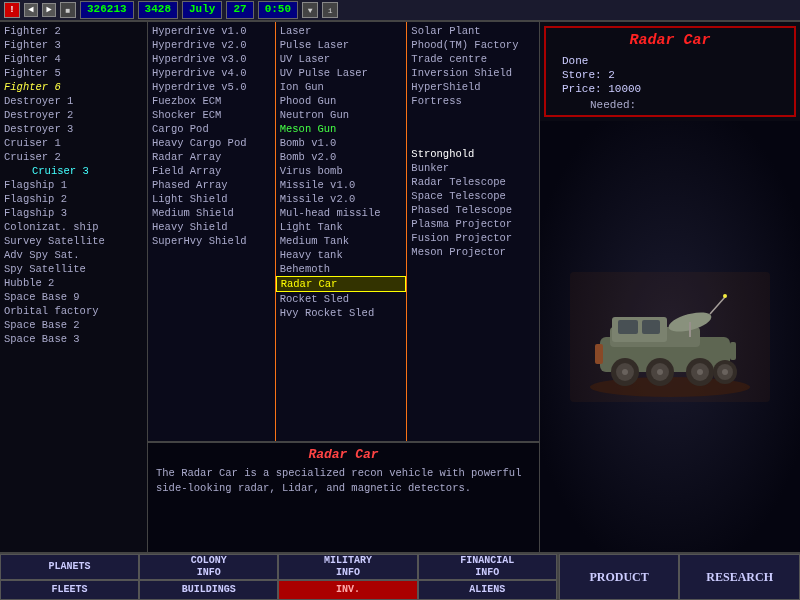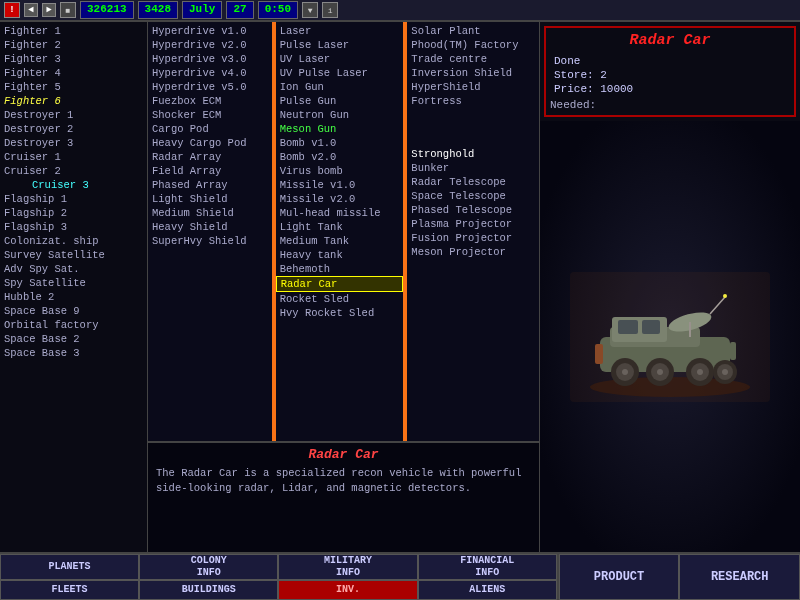--- a/index.html
+++ b/index.html
@@ -91,21 +91,21 @@
       border-right: 1px solid #444;
     }
 
     #center-top {
       display: flex;
       flex: 1;
       border-bottom: 1px solid #444;
     }
 
     #col2, #col3, #col4 {
-      border-right: 4px solid #f97316;
+      border-right: 1px solid #f97316;
       padding: 2px 0;
       overflow: hidden;
     }
     #col2 { width: 128px; }
     #col3 { width: 132px; }
     #col4 { width: 132px; border-right: none; }
 
     .col-item {
       padding: 1px 4px;
       color: #aaaacc;
@@ -155,27 +155,28 @@
       color: #ff2222;
       font-size: 15px;
       font-weight: bold;
       font-style: italic;
       text-align: center;
       margin-bottom: 6px;
     }
     .info-row {
       color: #aaaacc;
       font-size: 11px;
-      margin: 2px 4px;
+      margin: 2px 12px;
     }
     .info-row span { color: #ccccff; }
     .info-needed {
       color: #aaaacc;
       font-size: 11px;
       margin-top: 4px;
+      margin-left: 40px;
     }
 
     #vehicle-image {
       flex: 1;
       display: flex;
       align-items: center;
       justify-content: center;
       background: radial-gradient(ellipse at center, #1a1a2e 0%, #050510 80%);
       position: relative;
       overflow: hidden;
@@ -223,21 +224,21 @@
       width: 263px;
       display: flex;
     }
     .right-btn {
       flex: 1;
       background: #1a1a3a;
       border: 1px solid #555;
       color: #ccccff;
       font-size: 12px;
       font-weight: bold;
-      font-family: Liberation Mono, monospace;
+      font-family: Liberation Serif, serif;
       display: flex; align-items: center; justify-content: center;
       cursor: pointer;
     }
     @keyframes blink { 0%,100%{opacity:1} 50%{opacity:0} }
   </style>
 </head>
 <body>
 
 <div id="top-bar">
   <div class="top-icon">!</div>
@@ -259,21 +260,20 @@
   <div class="top-info">
     <span>0:50</span>
   </div>
   <div class="top-btn">▼</div>
   <div class="top-btn">i</div>
 </div>
 
 <div id="main">
 
   <div id="left-panel">
-    <div class="list-item">Fighter 1</div>
     <div class="list-item">Fighter 2</div>
     <div class="list-item">Fighter 3</div>
     <div class="list-item">Fighter 4</div>
     <div class="list-item">Fighter 5</div>
     <div class="list-item yellow">Fighter 6</div>
     <div class="list-item">Destroyer 1</div>
     <div class="list-item">Destroyer 2</div>
     <div class="list-item">Destroyer 3</div>
     <div class="list-item">Cruiser 1</div>
     <div class="list-item">Cruiser 2</div>
@@ -313,21 +313,21 @@
         <div class="col-item">Heavy Shield</div>
         <div class="col-item">SuperHvy Shield</div>
       </div>
 
       <div id="col3">
         <div class="col-item">Laser</div>
         <div class="col-item">Pulse Laser</div>
         <div class="col-item">UV Laser</div>
         <div class="col-item">UV Pulse Laser</div>
         <div class="col-item">Ion Gun</div>
-        <div class="col-item">Pulse Gun</div>
+        <div class="col-item">Phood Gun</div>
         <div class="col-item">Neutron Gun</div>
         <div class="col-item green">Meson Gun</div>
         <div class="col-item">Bomb v1.0</div>
         <div class="col-item">Bomb v2.0</div>
         <div class="col-item">Virus bomb</div>
         <div class="col-item">Missile v1.0</div>
         <div class="col-item">Missile v2.0</div>
         <div class="col-item">Mul-head missile</div>
         <div class="col-item">Light Tank</div>
         <div class="col-item">Medium Tank</div>

